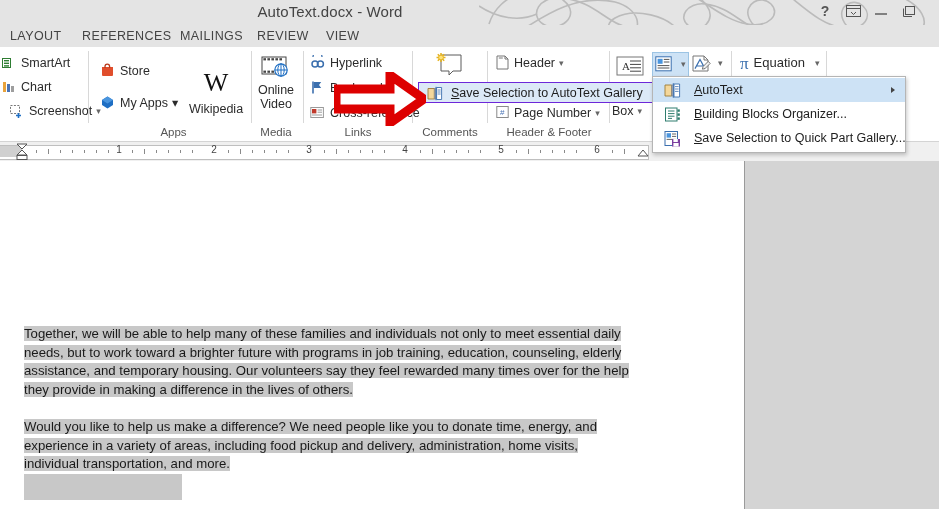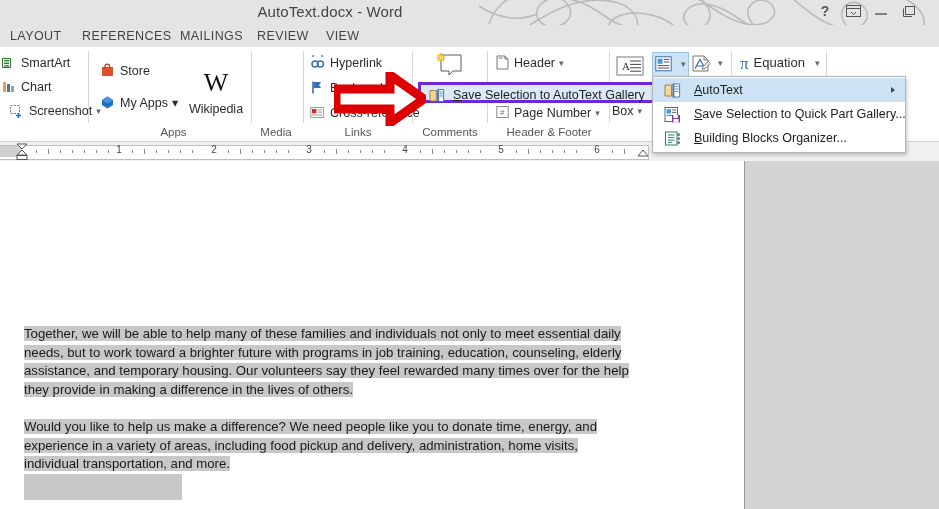--- a/index.html
+++ b/index.html
@@ -107,21 +107,21 @@
   }
   .mi.hl{background:#cde2f5;}
   .mi .mic{position:absolute;left:11px;top:4px;width:17px;height:17px;}
   .mi .arrw{position:absolute;right:10px;top:9px;width:0;height:0;
             border-left:4px solid #444;border-top:3.5px solid transparent;border-bottom:3.5px solid transparent;}
   .u{text-decoration:underline;}
 
   
   #savesel{
     left:418px;top:82px;width:238px;height:21px;
-    background:#dce9f7;border:3px solid #6d28d9;
+    background:#dce9f7;border:1px solid #6d28d9;
     font-size:12.5px;color:#1d1d1d;line-height:20px;
     padding-left:32px;box-sizing:border-box;white-space:nowrap;
   }
   #savesel .sic{position:absolute;left:8px;top:3px;width:16px;height:15px;}
 
   
   #redarrow{left:334px;top:72px;width:92px;height:54px;}
 </style>
 </head>
 <body>
@@ -233,20 +233,42 @@
   <div class="ritem" style="left:172px;top:48px">▾</div>
 
   <div class="bigbtn" style="left:185px;top:22px;width:62px">
     <div style="font-family:'Liberation Serif','DejaVu Serif',serif;font-size:26px;color:#111;line-height:28px;">W</div>
     <div style="margin-top:5px">Wikipedia</div>
   </div>
 
   <div class="grp-lbl" style="left:96px;width:155px">Apps</div>
   <div class="grp-sep" style="left:251px"></div>
 
+  <div class="bigbtn" style="left:253px;top:8px;width:46px">
+    <div style="height:28px">
+      <svg width="30" height="26" viewBox="0 0 30 26">
+        <rect x="1" y="2" width="24" height="17" fill="#ffffff" stroke="#444"></rect>
+        <g fill="#444">
+          <rect x="2.4" y="3.2" width="2.6" height="2.2"></rect>
+            <rect x="6.4" y="3.2" width="2.6" height="2.2"></rect>
+          <rect x="10.4" y="3.2" width="2.6" height="2.2"></rect>
+            <rect x="14.4" y="3.2" width="2.6" height="2.2"></rect>
+          <rect x="18.4" y="3.2" width="2.6" height="2.2"></rect>
+          <rect x="2.4" y="15.6" width="2.6" height="2.2"></rect>
+            <rect x="6.4" y="15.6" width="2.6" height="2.2"></rect>
+          <rect x="10.4" y="15.6" width="2.6" height="2.2"></rect>
+        </g>
+        <circle cx="20" cy="15" r="6.2" fill="#ffffff" stroke="#1f6fc4" stroke-width="1.2"></circle>
+        <path d="M13.8 15 h12.4 M20 8.8 v12.4" stroke="#1f6fc4" stroke-width="1"></path>
+        <ellipse cx="20" cy="15" rx="3.2" ry="6.2" fill="none" stroke="#1f6fc4" stroke-width="1"></ellipse>
+      </svg>
+    </div>
+    <div>Online</div>
+    <div>Video</div>
+  </div>
 
   <div class="grp-lbl" style="left:250px;width:52px">Media</div>
   <div class="grp-sep" style="left:303px"></div>
 
   <div class="ritem" style="left:310px;top:8px">
     <span class="ic">
       <svg width="15" height="15" viewBox="0 0 15 15">
           <path d="M3 2 a4 4 0 0 1 9 0" fill="none" stroke="#3b6fae" stroke-width="1.3"></path>
           <circle cx="5" cy="9" r="3" fill="none" stroke="#3b6fae" stroke-width="1.5"></circle>
           <circle cx="10.4" cy="9" r="3" fill="none" stroke="#3b6fae" stroke-width="1.5"></circle>
@@ -454,39 +476,39 @@
       <path d="M9.3 1.2 v14.6" stroke="#3b6fae" stroke-width="1"></path>
     </svg>
     <span class="u">A</span><span>utoText</span>
     <span class="arrw"></span>
   </div>
 
 
 
   <div class="mi">
     <svg class="mic" viewBox="0 0 17 17">
+      <rect x="1.5" y="2" width="11.5" height="13" fill="#ffffff" stroke="#2f7d6e"></rect>
+      <g stroke="#2f7d6e" stroke-width="1">
+          <path d="M4 5 h6.5 M4 7.6 h6.5 M4 10.2 h6.5 M4 12.4 h4"></path>
+        </g>
+      <g fill="#2f7d6e">
+          <rect x="13.4" y="3.4" width="2.4" height="2.4"></rect>
+          <rect x="13.4" y="7.4" width="2.4" height="2.4"></rect>
+          <rect x="13.4" y="11.4" width="2.4" height="2.4"></rect>
+        </g>
+    </svg>
+    <span class="u">B</span><span>uilding Blocks Organizer...</span>
+  </div>
+
+  <div class="mi">
+    <svg class="mic" viewBox="0 0 17 17">
       <rect x="1" y="1.5" width="12.5" height="14" fill="#ffffff" stroke="#3b6fae"></rect>
       <rect x="2.6" y="3.2" width="4.4" height="4.4" fill="#4a95de"></rect>
       <g stroke="#555" stroke-width=".9">
           <path d="M8 4 h4.2 M8 6.4 h4.2 M2.6 9.4 h9.6"></path>
         </g>
       <rect x="8" y="9" width="8" height="7.5" fill="#7b3fa0"></rect>
       <rect x="9.4" y="9" width="4.4" height="3" fill="#ffffff"></rect>
       <rect x="9.4" y="13" width="5.2" height="3.5" fill="#ffffff"></rect>
     </svg>
     <span class="u">S</span><span>ave Selection to Quick Part Gallery...</span>
   </div>
-
-  <div class="mi">
-    <svg class="mic" viewBox="0 0 17 17">
-      <rect x="1.5" y="2" width="11.5" height="13" fill="#ffffff" stroke="#2f7d6e"></rect>
-      <g stroke="#2f7d6e" stroke-width="1">
-          <path d="M4 5 h6.5 M4 7.6 h6.5 M4 10.2 h6.5 M4 12.4 h4"></path>
-        </g>
-      <g fill="#2f7d6e">
-          <rect x="13.4" y="3.4" width="2.4" height="2.4"></rect>
-          <rect x="13.4" y="7.4" width="2.4" height="2.4"></rect>
-          <rect x="13.4" y="11.4" width="2.4" height="2.4"></rect>
-        </g>
-    </svg>
-    <span class="u">B</span><span>uilding Blocks Organizer...</span>
-  </div>
 </div>
 
 </body></html>

